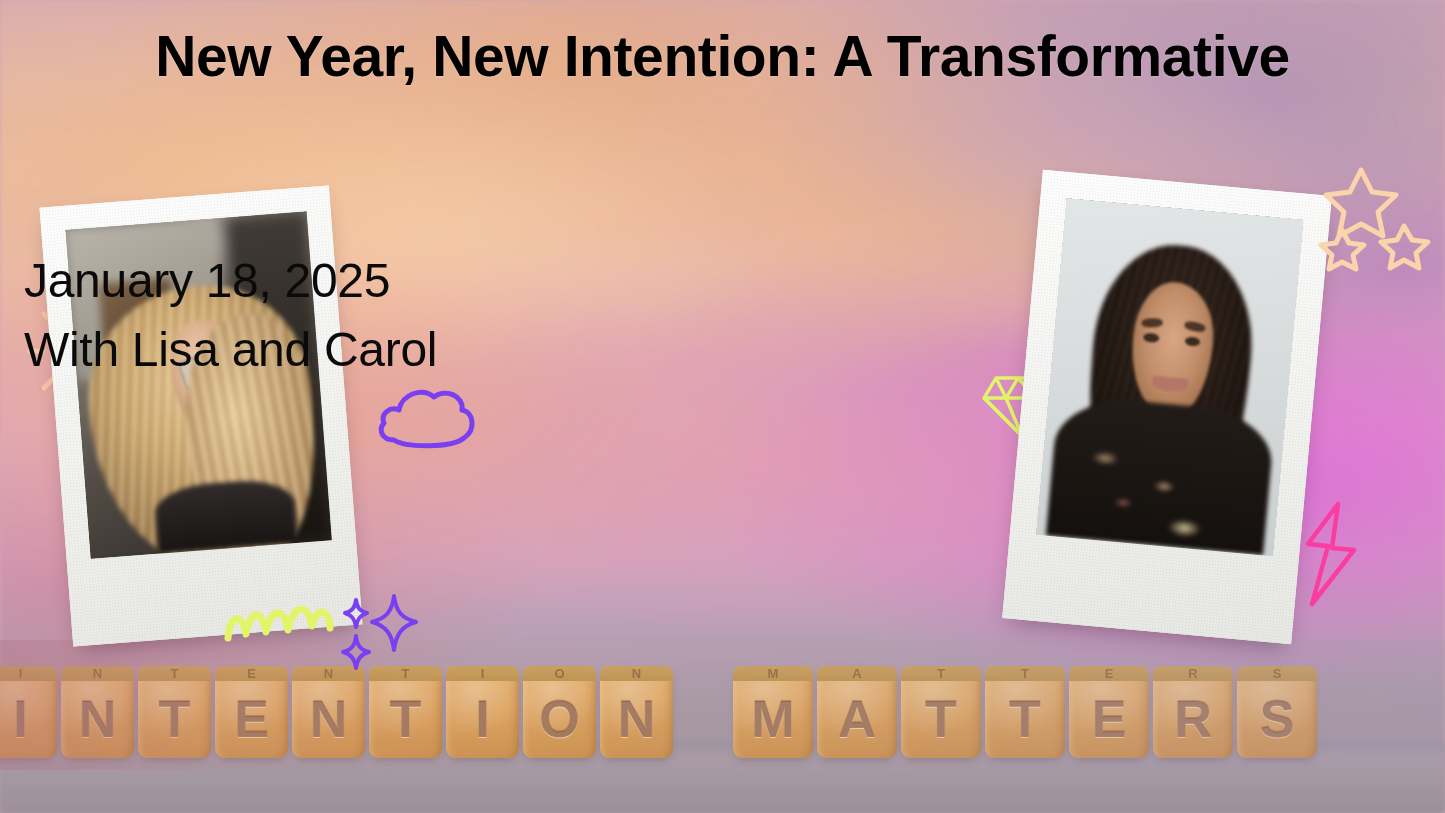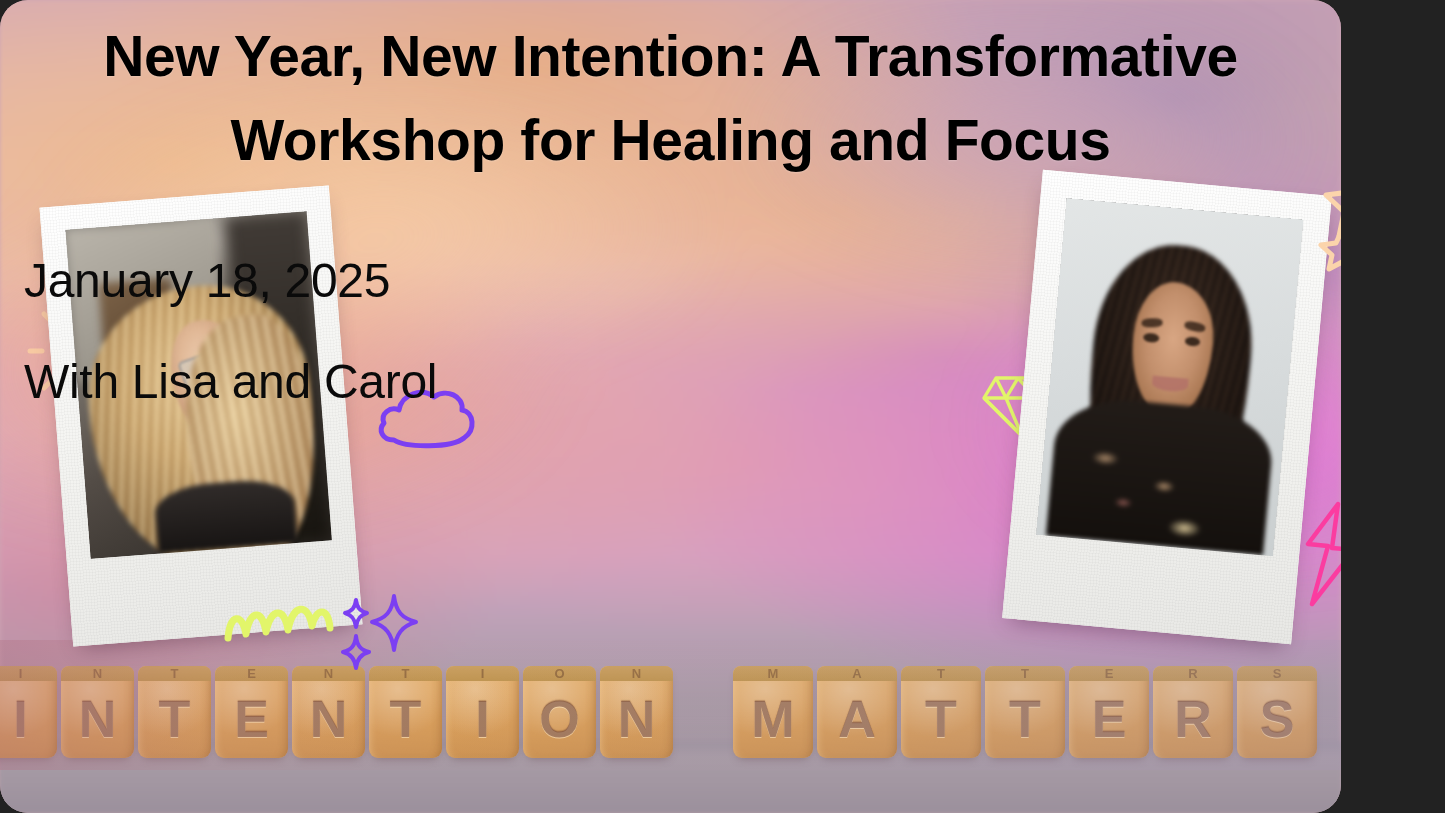--- a/index.html
+++ b/index.html
@@ -1,24 +1,23 @@
 <!DOCTYPE html>
 <html><head>
 <meta charset="utf-8">
 <style>
   * { margin:0; padding:0; box-sizing:border-box; }
   html,body { background:#222; }
 
   .poster{
     position:relative;
-    width:1341px; height:813px;
+    width:1445px; height:813px;
     overflow:hidden;
     font-family:"Liberation Sans", sans-serif;
     background:#cfa6b4;
-    border-radius:28px;
   }
 
   
   .bg-base{
     position:absolute; inset:0;
     background:
       radial-gradient(62% 46% at 13% 20%, rgba(238,186,140,0.85) 0%, rgba(238,186,140,0) 62%),
       radial-gradient(52% 40% at 40% 8%,  rgba(232,170,120,0.70) 0%, rgba(232,170,120,0) 64%),
       radial-gradient(46% 34% at 63% 26%, rgba(236,176,128,0.60) 0%, rgba(236,176,128,0) 66%),
       radial-gradient(55% 45% at 88% 12%, rgba(168,140,176,0.80) 0%, rgba(168,140,176,0) 66%),
@@ -117,21 +116,20 @@
     position:absolute; left:0; right:0; top:246px;
     text-align:left; color:#0a0a0a;padding-left:24px;
   }
   .details .line{
     font-size:48px; font-weight:400; line-height:1.44;
     letter-spacing:-0.3px;
   }
   .details .presenters{
     font-size:48px; font-weight:400; line-height:1.44;
     letter-spacing:-0.3px;
-    margin-top:32px;
   }
 
   
   .polaroid{
     position:absolute;
     background:#f4f4f1;
     background-image:
       repeating-linear-gradient(0deg, rgba(0,0,0,0.022) 0 1px, rgba(0,0,0,0) 1px 3px),
       repeating-linear-gradient(90deg, rgba(0,0,0,0.022) 0 1px, rgba(0,0,0,0) 1px 3px),
       linear-gradient(170deg,#ffffff 0%, #f3f3f0 55%, #e8e8e5 100%);
@@ -395,21 +393,20 @@
   </svg>
 
   <svg class="doodle" style="left:330px; top:588px;" width="92" height="82" viewBox="0 0 92 82" fill="none">
     <path d="M64 8 C66 24 72 30 86 34 C72 38 66 46 64 62 C62 46 56 38 42 34 C56 30 62 24 64 8 Z" stroke="#7b3ff2" stroke-width="4" stroke-linejoin="round"></path>
     <path d="M26 12 C27 20 30 23 37 25 C30 27 27 31 26 39 C25 31 22 27 15 25 C22 23 25 20 26 12 Z" stroke="#7b3ff2" stroke-width="4" stroke-linejoin="round"></path>
     <path d="M26 48 C27 58 31 62 39 64 C31 66 27 71 26 80 C25 71 21 66 13 64 C21 62 25 58 26 48 Z" stroke="#7b3ff2" stroke-width="4" stroke-linejoin="round"></path>
   </svg>
 
   <div class="headline">
     <div>New Year, New Intention: A Transformative</div>
-    <div>Workshop for Healing and Focus</div>
   </div>
 
   <div class="details">
     <div class="line">January 18, 2025</div>
     <div class="presenters">With Lisa and Carol</div>
   </div>
 
   <svg class="doodle" style="left:978px; top:366px;" width="80" height="78" viewBox="0 0 80 78" fill="none" stroke="#e2f56a" stroke-width="3.4" stroke-linejoin="round">
     <path d="M18 12 H62 L76 32 L44 70 L6 32 Z"></path>
     <path d="M6 32 H76"></path>

